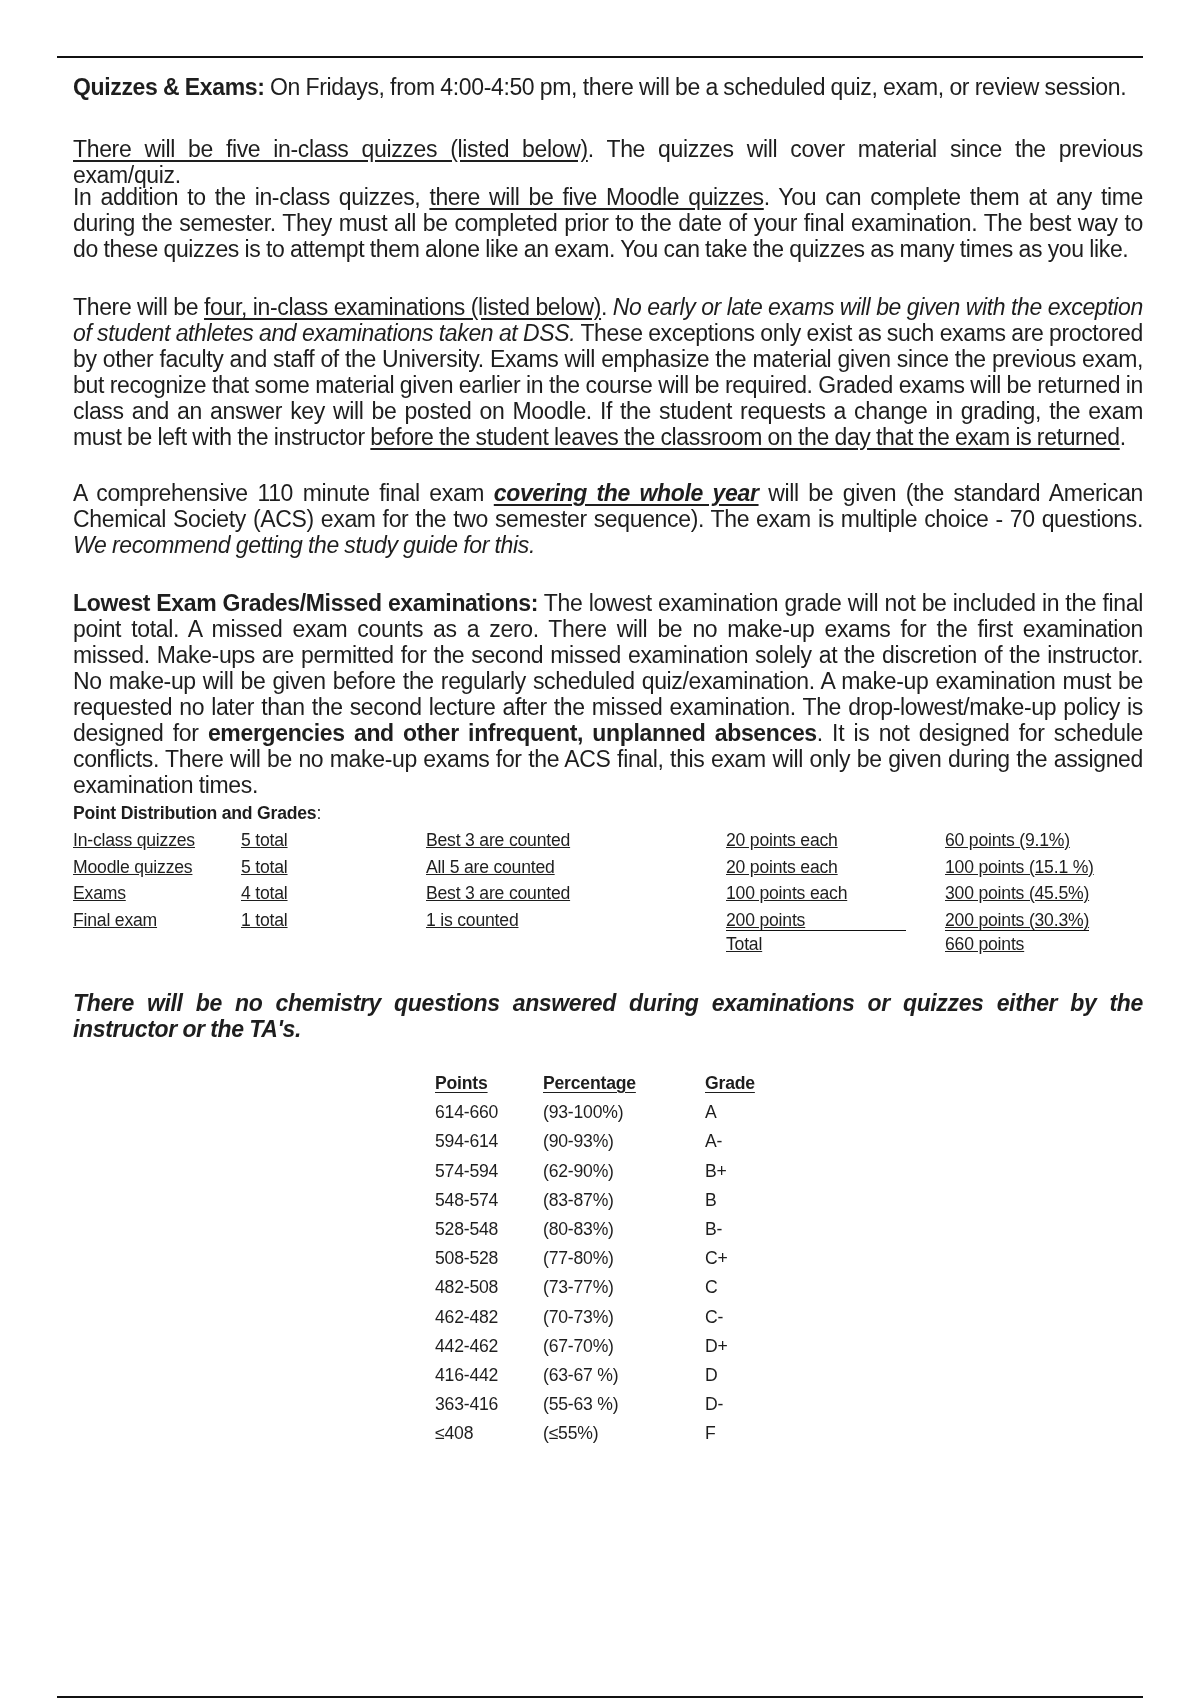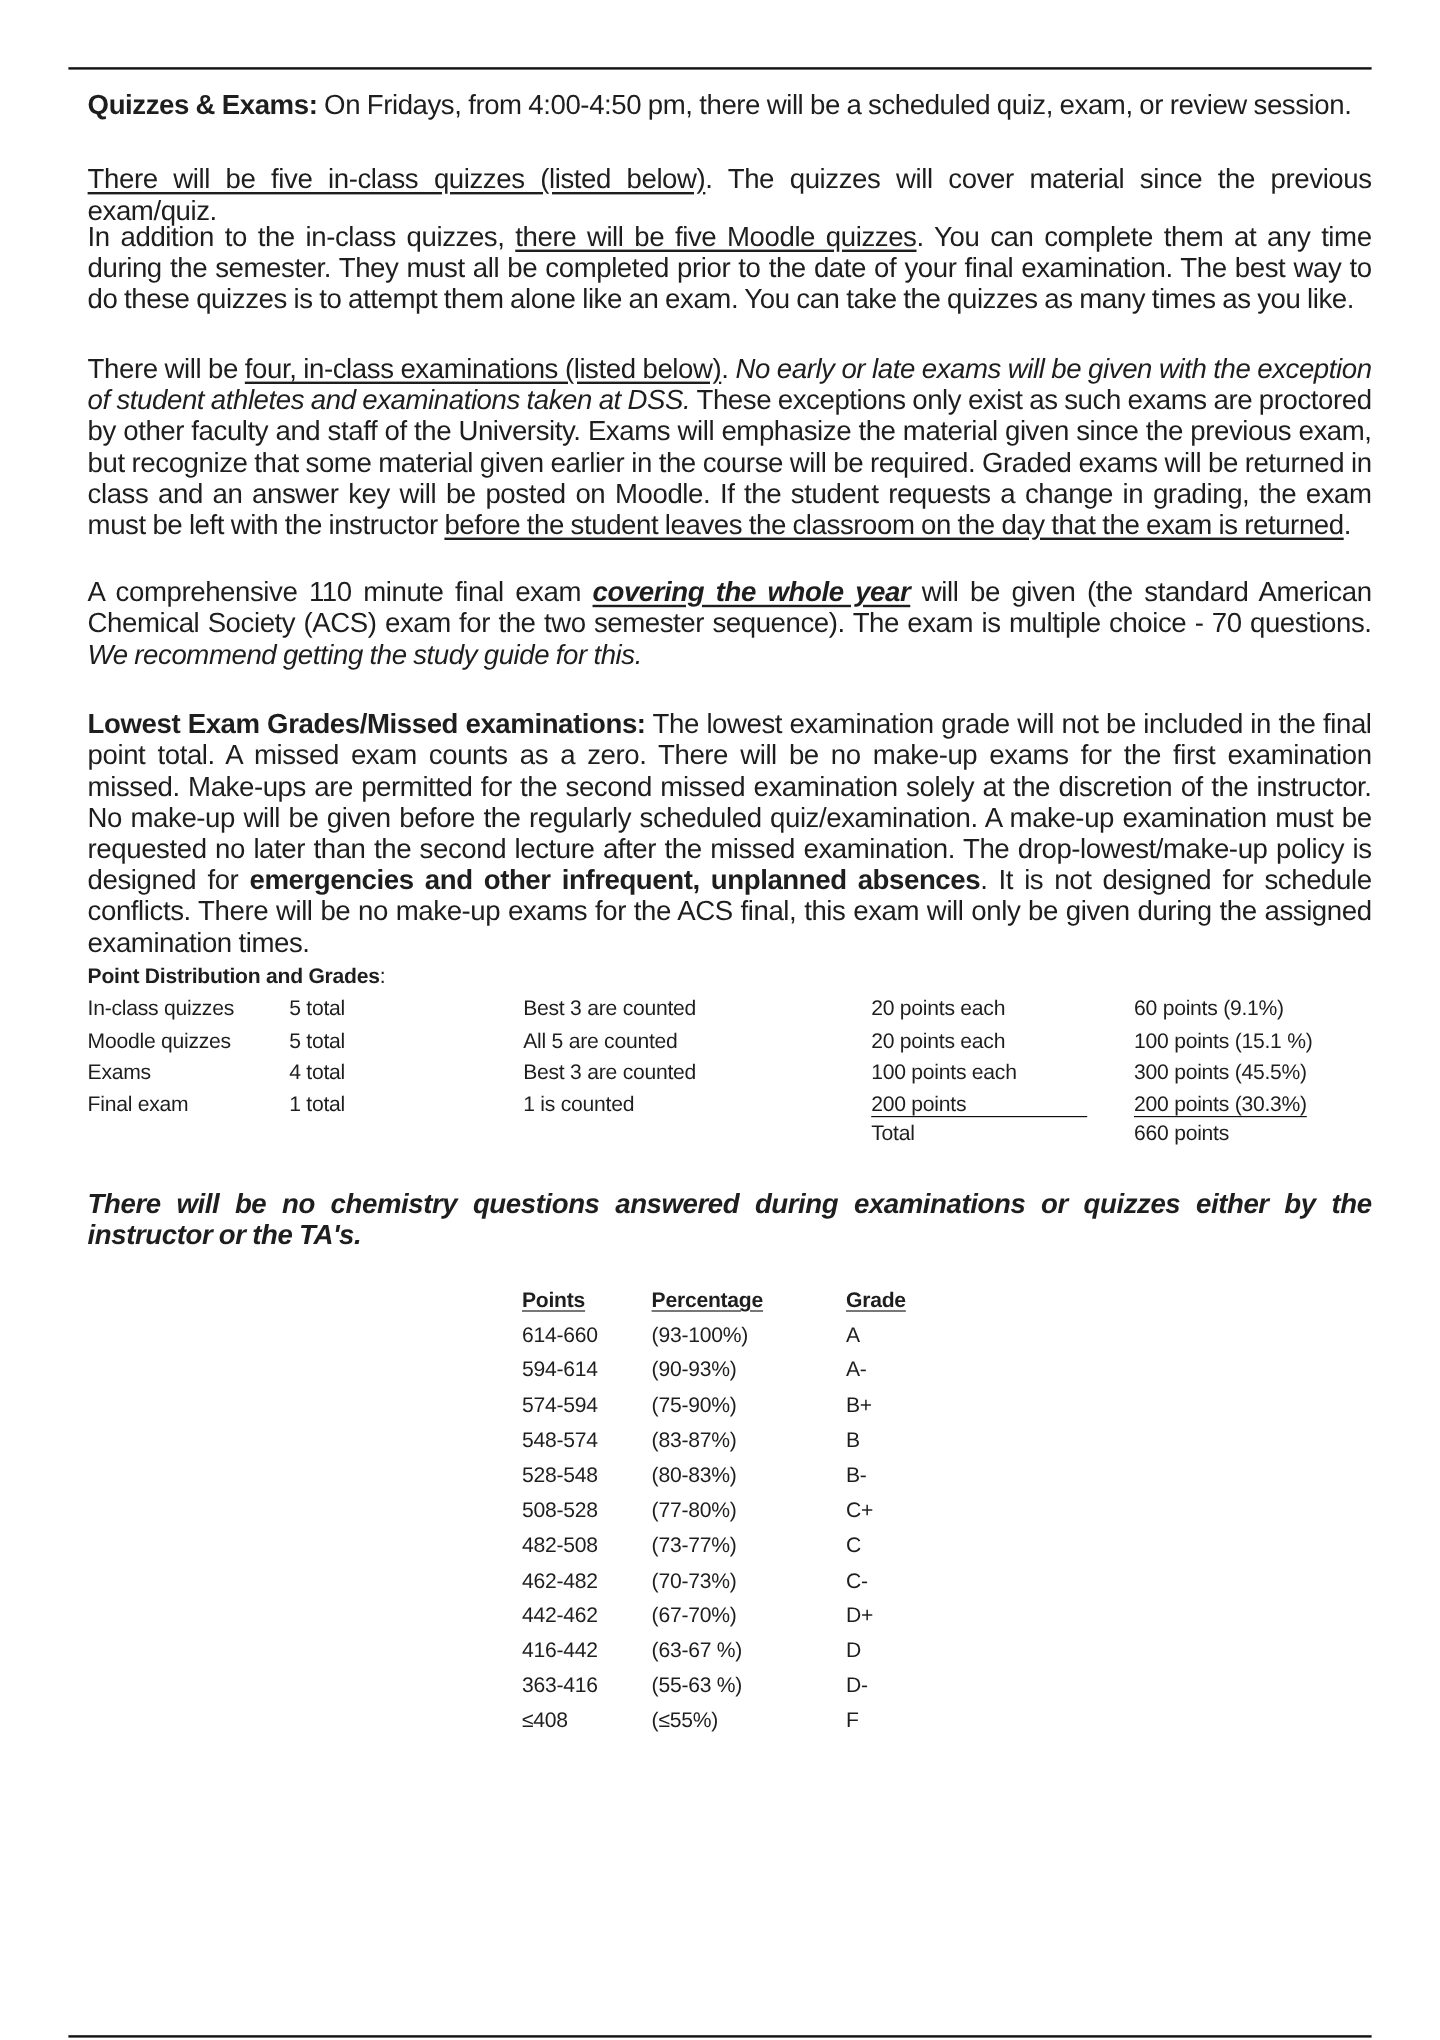--- a/index.html
+++ b/index.html
@@ -18,22 +18,22 @@
   .b { font-weight: bold; }
   .i { font-style: italic; }
   .bi { font-weight: bold; font-style: italic; }
 
   .block { position: absolute; left: 0; width: 1070px; }
 
   
   .pd-title { position: absolute; left: 0; top: 803px; font-size: 17.6px; font-weight: bold; letter-spacing: -0.2px; }
   .pd-title .colon { font-weight: normal; }
   .pd-row { position: absolute; left: 0; width: 1070px; height: 26px; font-size: 17.6px; letter-spacing: -0.2px; }
-  .pd-row span { position: absolute; top: 0; white-space: nowrap; }
-  .c1 { left: 0; } .c2 { left: 168px; } .c3 { left: 363px; } .c4 { left: 653px; } .c5 { left: 872px; }
+  .pd-row span { position: absolute; top: 0; white-space: nowrap; text-decoration: underline; }
+  .c1 { left: 0; } .c2 { left: 168px; } .c3 { left: 353px; } .c4 { left: 653px; } .c5 { left: 872px; }
   .c4.ul { border-bottom: 1.5px solid #111; width: 180px; line-height: 20px; }
   .c5.ul { border-bottom: 1.5px solid #111; line-height: 20px; }
 
   
   .gt { position: absolute; left: 362px; top: 1073px; font-size: 17.6px; letter-spacing: -0.2px; }
   .gt-row { position: relative; height: 29.2px; }
   .gt-row span { position: absolute; top: 0; white-space: nowrap; }
   .g1 { left: 0; } .g2 { left: 108px; } .g3 { left: 270px; }
   .gt-head span { text-decoration: underline; text-underline-offset: 3px; font-weight: bold; text-align: right; }
 </style>
@@ -119,21 +119,21 @@
           <span class="g2">(93-100%)</span>
           <span class="g3">A</span>
         </div>
         <div class="gt-row">
           <span class="g1">594-614</span>
           <span class="g2">(90-93%)</span>
           <span class="g3">A-</span>
         </div>
         <div class="gt-row">
           <span class="g1">574-594</span>
-          <span class="g2">(75-90%)</span>
+          <span class="g2">(62-90%)</span>
           <span class="g3">B+</span>
         </div>
         <div class="gt-row">
           <span class="g1">548-574</span>
           <span class="g2">(83-87%)</span>
           <span class="g3">B</span>
         </div>
         <div class="gt-row">
           <span class="g1">528-548</span>
           <span class="g2">(80-83%)</span>

